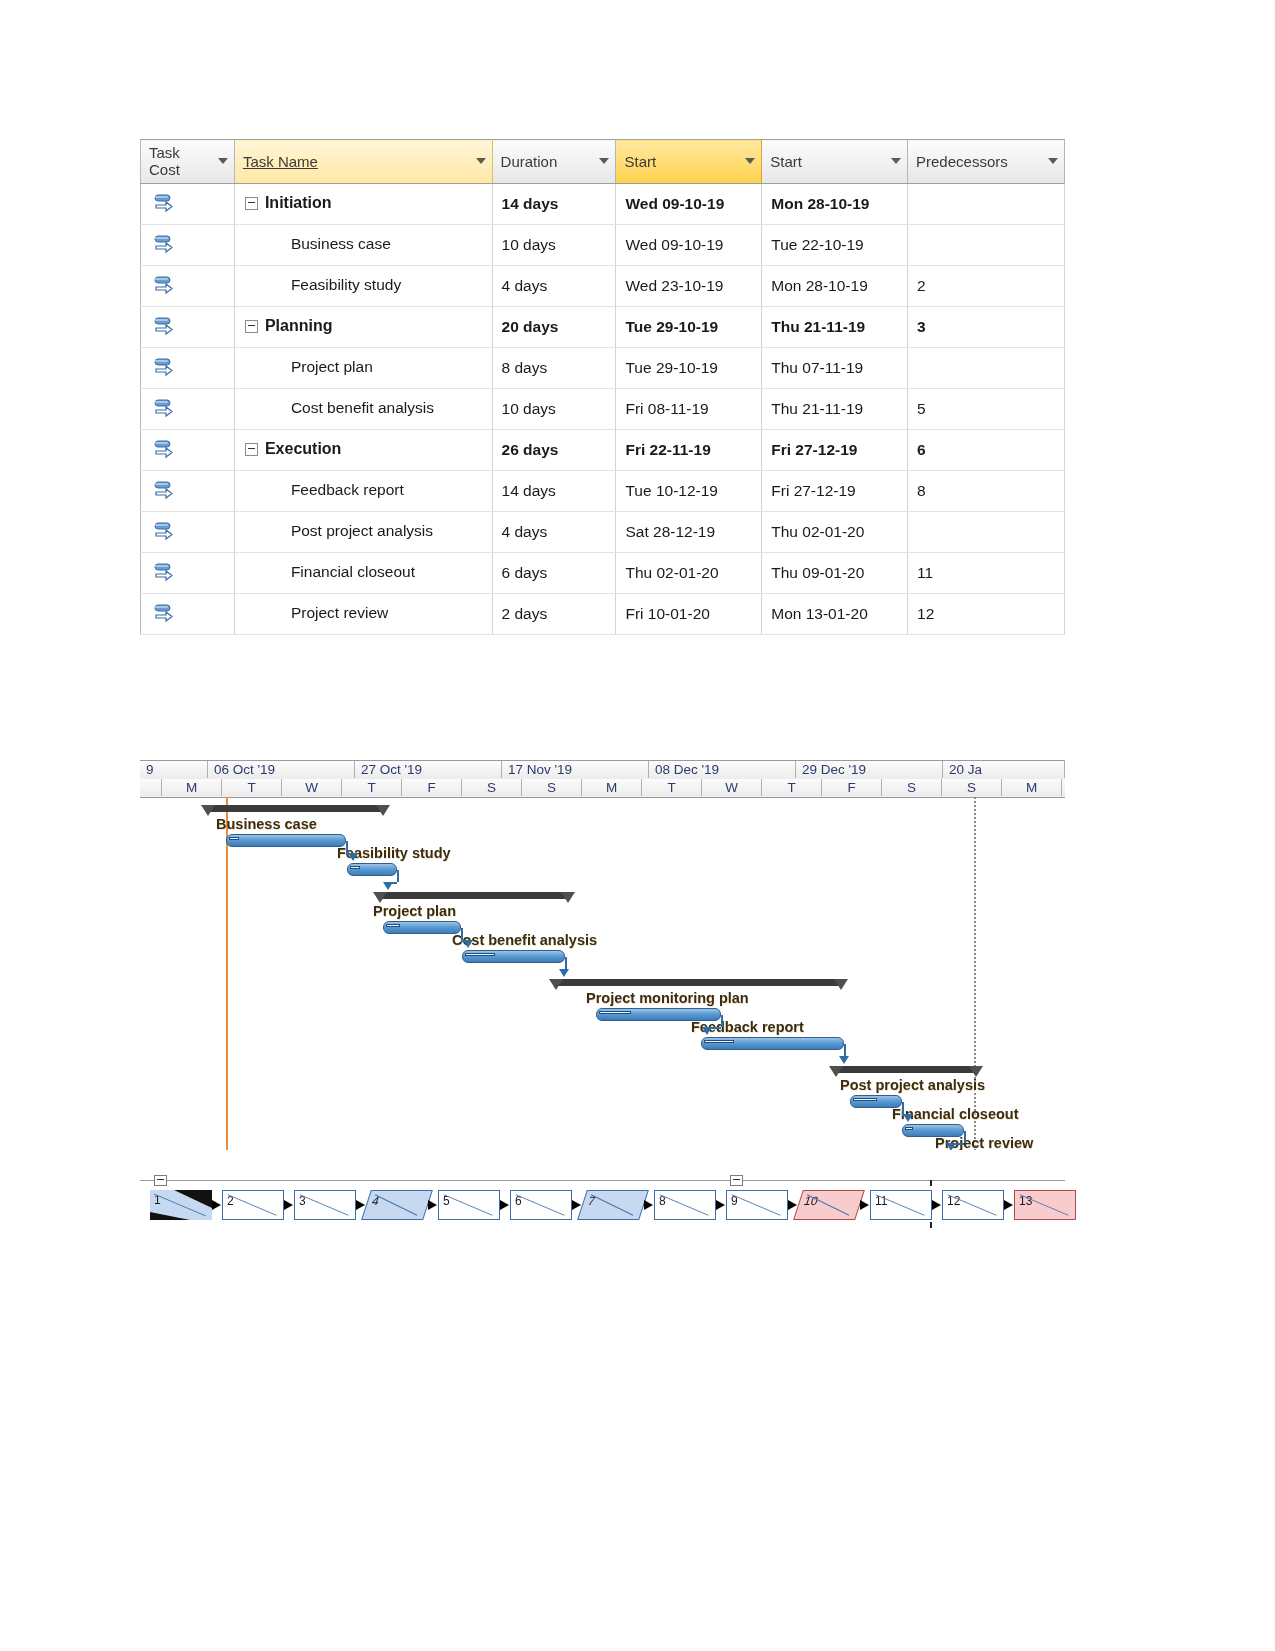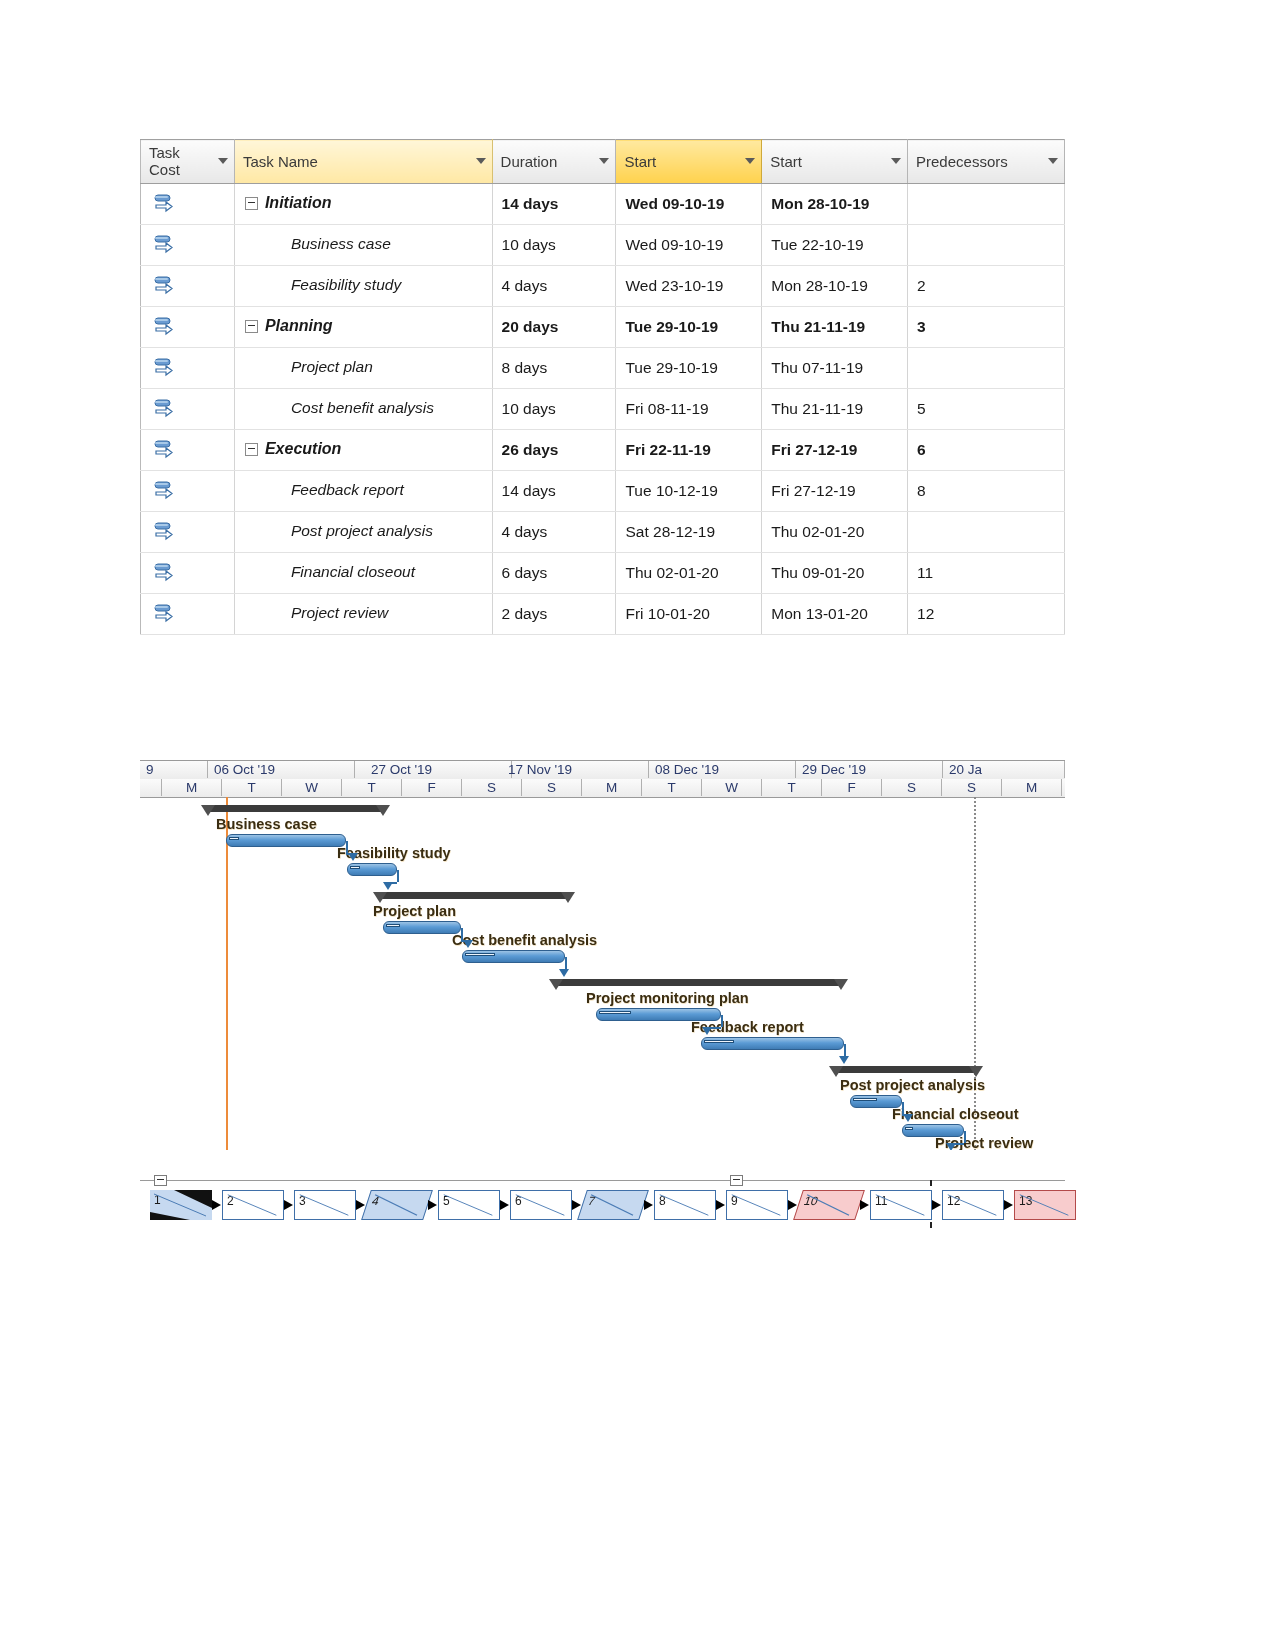--- a/index.html
+++ b/index.html
@@ -29,21 +29,21 @@
   .grid th{
     background:linear-gradient(#fcfcfc,#e7e7e7);
     border-bottom:1px solid #9e9e9e;
     border-right:1px solid #b5b5b5;
     font-weight:normal;color:#3a3a3a;
     font-size:15px;
     height:38px;
     position:relative;
   }
   .grid th.hl{background:linear-gradient(#ffe9a0,#ffd24d);border-right:1px solid #cfa93a;}
-  .grid th.hl2{background:linear-gradient(#fff6d8,#ffe8a4);border-right:1px solid #d8c070;}
+  .grid th.hl2{background:linear-gradient(#fff6d8,#ffe8a4);border-right:1px solid #d8c070;text-decoration:underline;}
   .th-inner{display:flex;align-items:center;justify-content:space-between;padding:4px 6px 4px 8px;height:100%;box-sizing:border-box;}
   .th-lab{line-height:1.15;white-space:pre-line;}
   .caret{
     width:0;height:0;border-left:5px solid transparent;border-right:5px solid transparent;
     border-top:6px solid #5a5a5a;margin-left:6px;flex:none;
   }
 
   .col-mode{width:94px;}
   .col-name{width:258px;}
   .col-dur{width:124px;}
@@ -57,21 +57,21 @@
   .modecell{position:relative;}
   .modeicon{position:absolute;left:12px;top:50%;transform:translateY(-50%);width:24px;height:24px;}
 
   .namecell{padding-left:10px !important;position:relative;}
   .nm{display:flex;align-items:center;height:100%;}
   .expander{
     width:11px;height:11px;border:1px solid #8a8a8a;background:#fff;
     display:inline-block;position:relative;flex:none;margin-right:7px;
   }
   .expander:before{content:"";position:absolute;left:2px;right:2px;top:4px;height:1px;background:#333;}
-  .nm .txt{white-space:pre-line;line-height:1.18;font-style:italic;}
+  .nm .txt{white-space:pre-line;line-height:1.18;}
   .lvl1 .txt{font-weight:bold;font-size:16px;}
   .lvl2{padding-left:46px;}
   .cellpad{padding:0 0 0 9px !important;}
   .b{font-weight:bold;}
 
   
   .gantt{
     position:absolute;left:140px;top:760px;width:925px;height:390px;
     background:#fff;border-top:1px solid #9a9a9a;
     overflow:hidden;
@@ -391,21 +391,21 @@
           <td class="cellpad">12</td>
         </tr>
       </tbody>
   </table>
 
   <div class="gantt">
     <div class="tl">
       <div class="tl-row1" id="tlmaj">
           <div class="tl-cell" style="left: 0px; width: 68px;">9</div>
           <div class="tl-cell" style="left: 68px; width: 147px;">06 Oct '19</div>
-          <div class="tl-cell" style="left: 225px; width: 147px;">27 Oct '19</div>
+          <div class="tl-cell" style="left: 215px; width: 147px;">27 Oct '19</div>
           <div class="tl-cell" style="left: 362px; width: 147px;">17 Nov '19</div>
           <div class="tl-cell" style="left: 509px; width: 147px;">08 Dec '19</div>
           <div class="tl-cell" style="left: 656px; width: 147px;">29 Dec '19</div>
           <div class="tl-cell" style="left: 803px; width: 122px;">20 Ja</div>
         </div>
       <div class="tl-row2" id="tlmin">
           <div class="tl-cell tl-cell2" style="left: 0px; width: 22px;"></div>
           <div class="tl-cell tl-cell2" style="left: 22px; width: 60px;">M</div>
           <div class="tl-cell tl-cell2" style="left: 82px; width: 60px;">T</div>
           <div class="tl-cell tl-cell2" style="left: 142px; width: 60px;">W</div>

